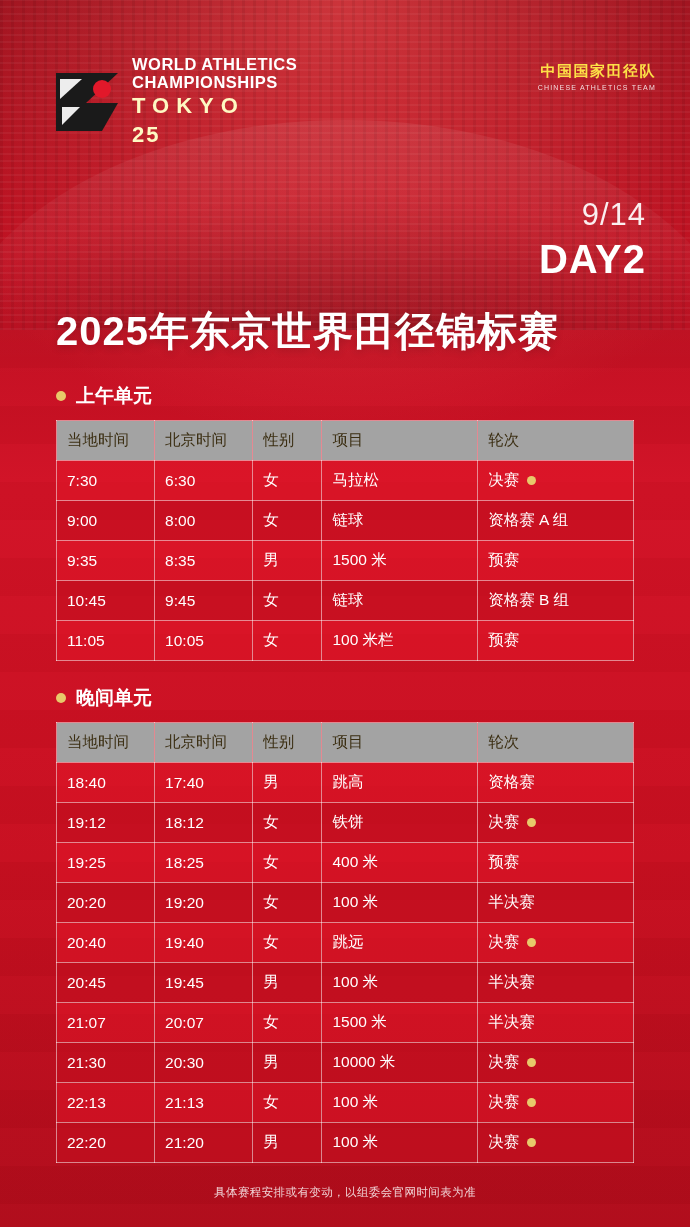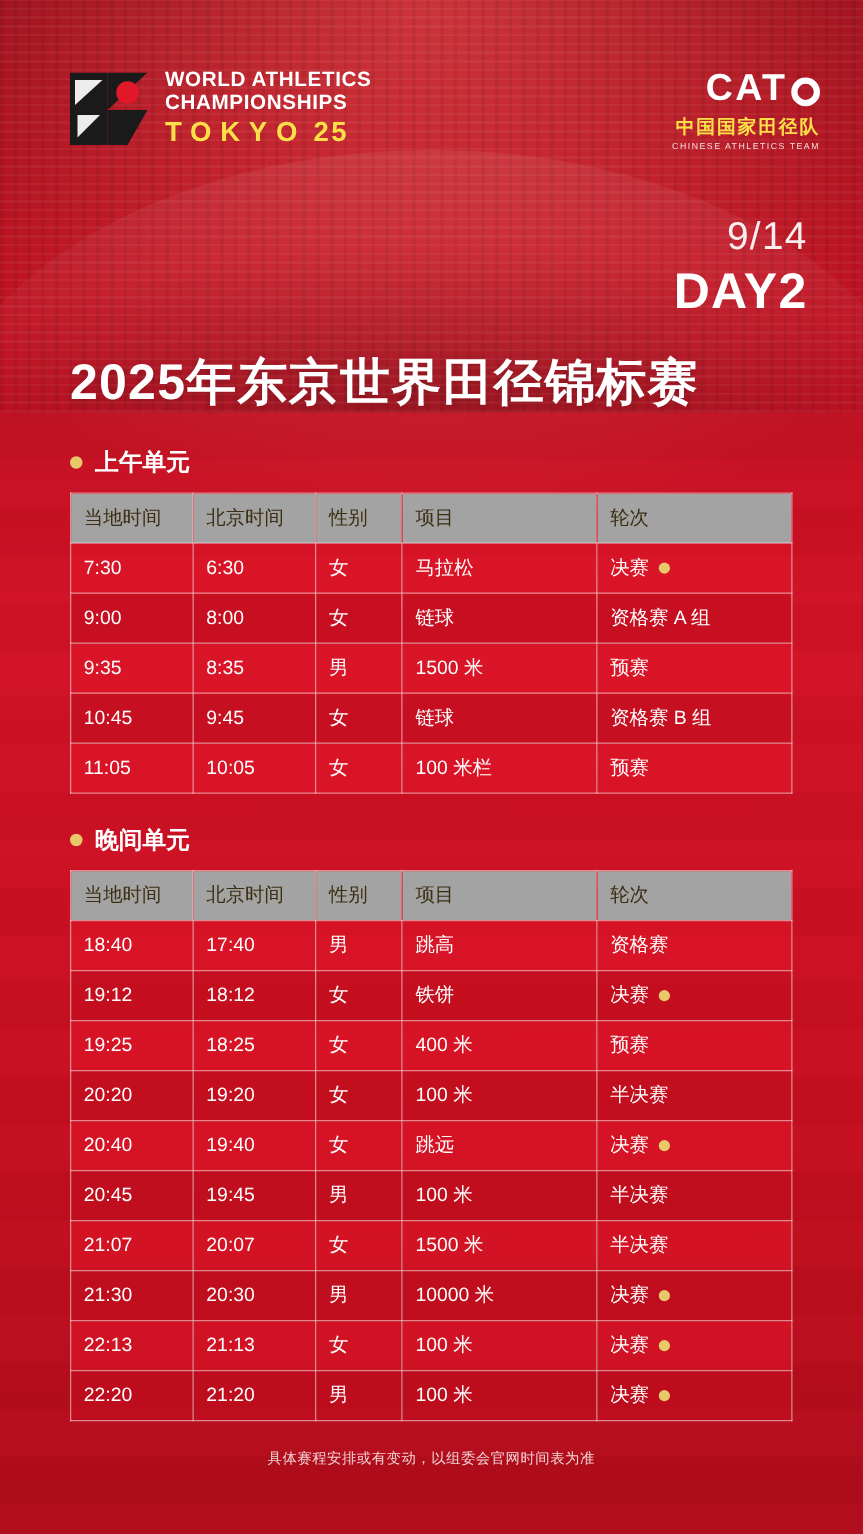--- a/index.html
+++ b/index.html
@@ -52,22 +52,23 @@
     padding: 56px 34px 0 56px;
   }
   .wa-logo { display: flex; align-items: center; gap: 14px; }
   .wa-mark { width: 62px; height: 58px; flex: none; }
   .wa-text { line-height: 1.08; }
   .wa-line1, .wa-line2 {
     font-weight: bold; font-size: 16.5px; letter-spacing: 0.5px; color: #fff;
   }
   .wa-tokyo {
     display: flex; align-items: baseline; gap: 6px;
-    font-weight: bold; font-size: 22px; letter-spacing: 7px; color: #fde047;
+    font-weight: bold; font-size: 22px; letter-spacing: 7px; color: #fef9c3;
     margin-top: 2px;
+    flex-direction: column;
   }
   .wa-tokyo .yr { letter-spacing: 2px; }
 
   .cat-logo { text-align: right; }
   .cat-mark {
     font-weight: bold; font-size: 30px; letter-spacing: 2px; color: #fff;
     display: flex; align-items: center; justify-content: flex-end; gap: 2px;
     line-height: 1;
   }
   .cat-ring {
@@ -173,24 +174,20 @@
         <div class="wa-line1">WORLD ATHLETICS</div>
         <div class="wa-line2">CHAMPIONSHIPS</div>
         <div class="wa-tokyo">
           <span>TOKYO</span>
           <span class="yr">25</span>
         </div>
       </div>
     </div>
 
     <div class="cat-logo">
-      <div class="cat-mark">
-        <span>CAT</span>
-        <span class="cat-ring"></span>
-      </div>
       <div class="cat-cn">中国国家田径队</div>
       <div class="cat-en">CHINESE ATHLETICS TEAM</div>
     </div>
   </div>
 
   <div class="day-block">
     <div class="day-date">9/14</div>
     <div class="day-num">DAY2</div>
   </div>
 

